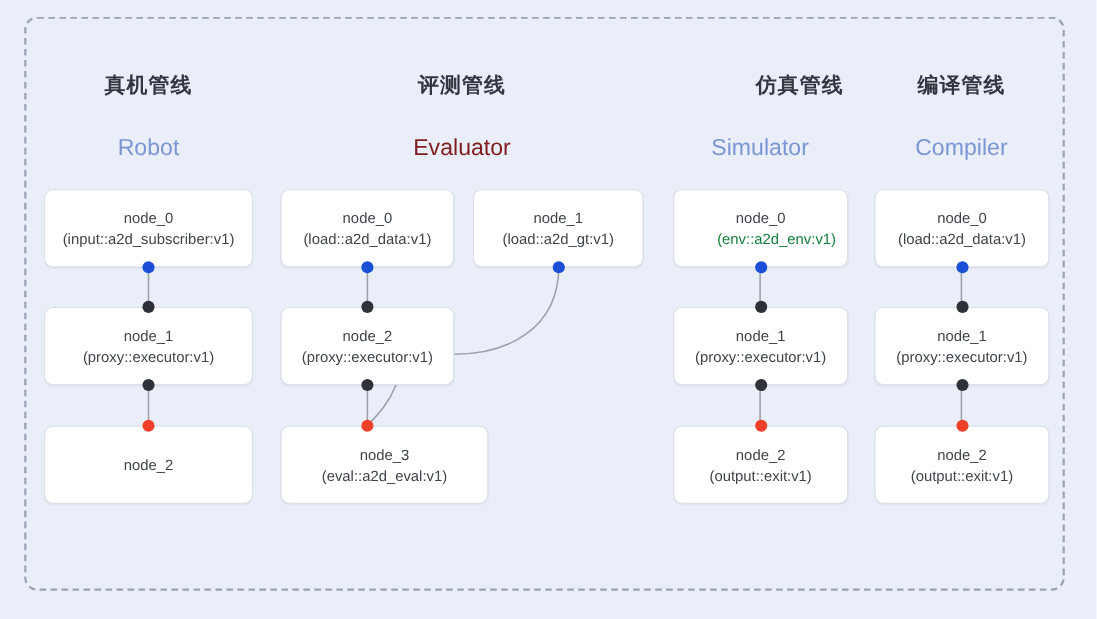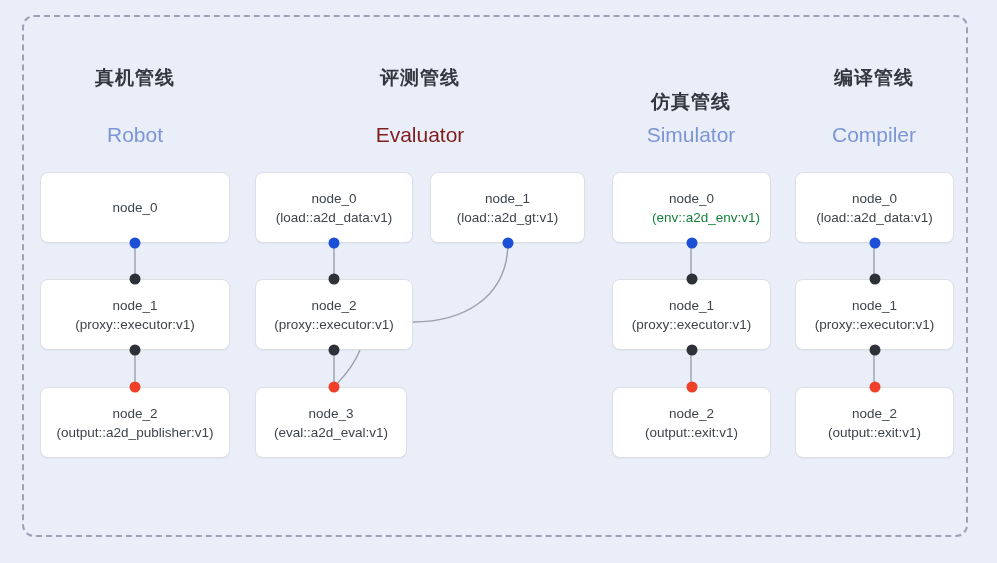--- a/index.html
+++ b/index.html
@@ -109,58 +109,58 @@
         <path d="M 874 242 L 874 279"></path>
         <path d="M 874 350 L 874 387"></path>
       </g>
   </svg>
 
   <div id="headings">
       <div class="col-heading heading-cn" style="left: 135px; top: 65px;">真机管线</div>
       <div class="col-heading heading-en" style="left: 135px; top: 123px; color: rgb(123, 150, 212);">Robot</div>
       <div class="col-heading heading-cn" style="left: 420px; top: 65px;">评测管线</div>
       <div class="col-heading heading-en" style="left: 420px; top: 123px; color: #7f1d1d;">Evaluator</div>
-      <div class="col-heading heading-cn" style="left: 691px; top: 65px; margin-top: 24px;">仿真管线</div>
+      <div class="col-heading heading-cn" style="left: 727px; top: 65px;">仿真管线</div>
       <div class="col-heading heading-en" style="left: 691px; top: 123px; color: rgb(123, 150, 212);">Simulator</div>
       <div class="col-heading heading-cn" style="left: 874px; top: 65px;">编译管线</div>
       <div class="col-heading heading-en" style="left: 874px; top: 123px; color: rgb(123, 150, 212);">Compiler</div>
     </div>
   <div id="nodes">
       <div class="node" style="left: 40px; top: 172px; width: 190px; height: 71px; border-color: rgb(220, 223, 228);">
         <div class="node-title" style="color: rgb(62, 68, 75);">node_0</div>
+        <div class="node-sub" style="color: rgb(62, 68, 75);">(input::a2d_subscriber:v1)</div>
       </div>
       <div class="port port-in" style="left: 135px; top: 243px;"></div>
       <div class="node" style="left: 40px; top: 279px; width: 190px; height: 71px; border-color: rgb(220, 223, 228);">
         <div class="node-title" style="color: rgb(62, 68, 75);">node_1</div>
         <div class="node-sub" style="color: rgb(62, 68, 75);">(proxy::executor:v1)</div>
       </div>
       <div class="port port-mid" style="left: 135px; top: 279px;"></div>
       <div class="port port-mid" style="left: 135px; top: 350px;"></div>
       <div class="node" style="left: 40px; top: 387px; width: 190px; height: 71px; border-color: rgb(220, 223, 228);">
         <div class="node-title" style="color: rgb(62, 68, 75);">node_2</div>
-        <div class="node-sub" style="color: rgb(62, 68, 75);">(output::a2d_publisher:v1)</div>
       </div>
       <div class="port port-out" style="left: 135px; top: 387px;"></div>
       <div class="node" style="left: 255px; top: 172px; width: 158px; height: 71px; border-color: rgb(220, 223, 228);">
         <div class="node-title" style="color: rgb(62, 68, 75);">node_0</div>
         <div class="node-sub" style="color: rgb(62, 68, 75);">(load::a2d_data:v1)</div>
       </div>
       <div class="port port-in" style="left: 334px; top: 243px;"></div>
       <div class="node" style="left: 430px; top: 172px; width: 155px; height: 71px; border-color: rgb(220, 223, 228);">
         <div class="node-title" style="color: rgb(62, 68, 75);">node_1</div>
         <div class="node-sub" style="color: rgb(62, 68, 75);">(load::a2d_gt:v1)</div>
       </div>
       <div class="port port-in" style="left: 507.5px; top: 243px;"></div>
       <div class="node" style="left: 255px; top: 279px; width: 158px; height: 71px; border-color: rgb(220, 223, 228);">
         <div class="node-title" style="color: rgb(62, 68, 75);">node_2</div>
         <div class="node-sub" style="color: rgb(62, 68, 75);">(proxy::executor:v1)</div>
       </div>
       <div class="port port-mid" style="left: 334px; top: 279px;"></div>
       <div class="port port-mid" style="left: 334px; top: 350px;"></div>
-      <div class="node" style="left: 255px; top: 387px; width: 152px; height: 71px; border-color: rgb(220, 223, 228);">
+      <div class="node" style="left: 255px; top: 387px; width: 189px; height: 71px; border-color: rgb(220, 223, 228);">
         <div class="node-title" style="color: rgb(62, 68, 75);">node_3</div>
         <div class="node-sub" style="color: rgb(62, 68, 75);">(eval::a2d_eval:v1)</div>
       </div>
       <div class="port port-out" style="left: 334px; top: 387px;"></div>
       <div class="node" style="left: 612px; top: 172px; width: 159px; height: 71px; border-color: rgb(220, 223, 228);">
         <div class="node-title" style="color: rgb(62, 68, 75);">node_0</div>
         <div class="node-sub" style="color: #15803d; margin-left: 29px;">(env::a2d_env:v1)</div>
       </div>
       <div class="port port-in" style="left: 691.5px; top: 243px;"></div>
       <div class="node" style="left: 612px; top: 279px; width: 159px; height: 71px; border-color: rgb(220, 223, 228);">

